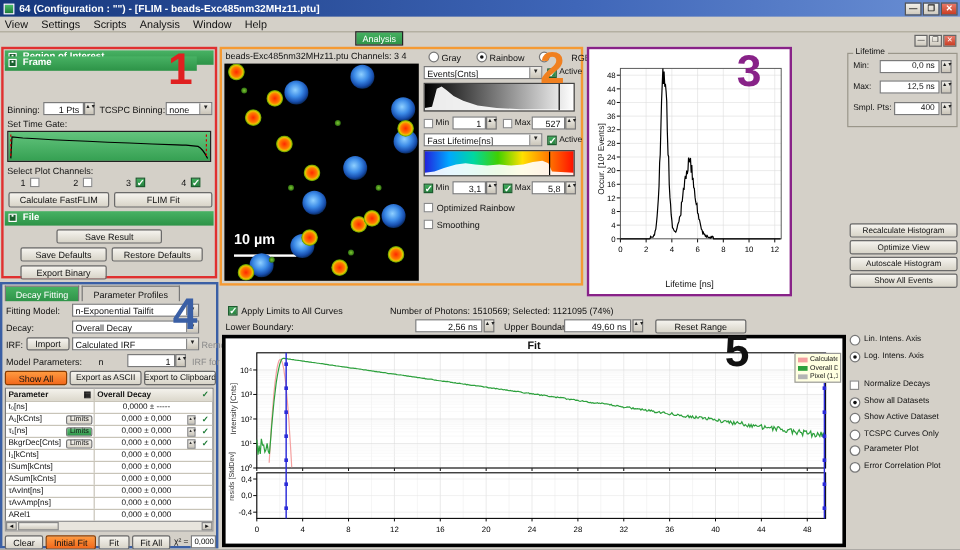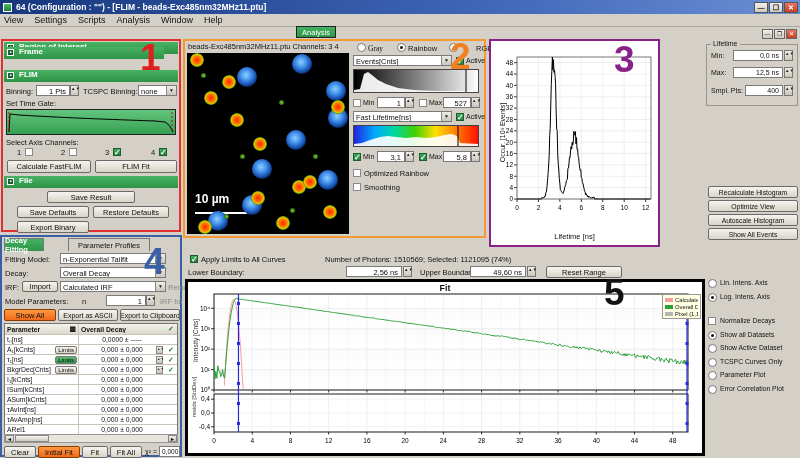--- a/index.html
+++ b/index.html
@@ -123,39 +123,35 @@
 
   <div id="region1">
     <div class="hdr" style="top:1px;width:174px">
         <span class="hbox">▪</span>
         <span>Region of Interest</span>
       </div>
     <div class="hdr" style="top:6px;width:160px">
         <span class="hbox">▪</span>
         <span>Frame</span>
       </div>
-    <div class="hdr" style="top:29px;width:174px">
-        <span class="hbox">▪</span>
-        <span>FLIM</span>
-      </div>
 
     <div class="lbl" style="left:3px;top:46px">Binning:</div>
     <div class="inp" style="left:33px;top:44px;width:34px">1 Pts</div>
     <div class="spin" style="left:67px;top:44px">▲▼</div>
     <div class="lbl" style="left:80px;top:46px">TCSPC Binning:</div>
     <div class="sel" style="left:135px;top:44px;width:39px"><span>none</span><span class="dd">▼</span></div>
 
     <div class="lbl" style="left:3px;top:58px">Set Time Gate:</div>
     <div id="gate"><svg id="gate-svg" width="168" height="24">
           <path d="M2,22 L3,4 L12,5 C60,8 120,10 148,11 L158,12 C162,14 164,18 166,22" fill="none" stroke="#000" stroke-width="1"></path>
           <line x1="2" y1="2" x2="2" y2="22" stroke="#c00" stroke-width="1" stroke-dasharray="2,2"></line>
           <line x1="165" y1="2" x2="165" y2="22" stroke="#c00" stroke-width="1" stroke-dasharray="2,2"></line>
         </svg></div>
 
-    <div class="lbl" style="left:3px;top:97px">Select Axis Channels:</div>
+    <div class="lbl" style="left:3px;top:97px">Select Plot Channels:</div>
     <div id="channels">
         <div class="lbl" style="left: 14px; top: 107px;">1</div>
         <div class="cb" style="left: 22px; top: 107px;"></div>
         <div class="lbl" style="left: 58px; top: 107px;">2</div>
         <div class="cb" style="left: 66px; top: 107px;"></div>
         <div class="lbl" style="left: 102px; top: 107px;">3</div>
         <div class="cb on" style="left: 110px; top: 107px;"></div>
         <div class="lbl" style="left: 148px; top: 107px;">4</div>
         <div class="cb on" style="left: 156px; top: 107px;"></div>
       </div>
@@ -201,21 +197,21 @@
         <div class="bead" style="left: 43.22px; top: 59.97px; width: 14px; height: 14px; background: radial-gradient(circle, rgb(255, 42, 0) 0%, rgb(255, 122, 0) 40%, rgb(232, 196, 0) 55%, rgb(90, 158, 0) 68%, rgba(0, 0, 0, 0) 76%);"></div>
         <div class="bead" style="left: 14.2px; top: 19.72px; width: 5px; height: 5px; background: radial-gradient(circle, rgb(126, 200, 50), rgb(46, 110, 16) 70%, rgba(0, 0, 0, 0));"></div>
         <div class="bead" style="left: 91.96px; top: 46.87px; width: 5px; height: 5px; background: radial-gradient(circle, rgb(126, 200, 50), rgb(46, 110, 16) 70%, rgba(0, 0, 0, 0));"></div>
         <div class="bead" style="left: 53.08px; top: 101.17px; width: 5px; height: 5px; background: radial-gradient(circle, rgb(126, 200, 50), rgb(46, 110, 16) 70%, rgba(0, 0, 0, 0));"></div>
         <div class="bead" style="left: 125.98px; top: 101.17px; width: 5px; height: 5px; background: radial-gradient(circle, rgb(126, 200, 50), rgb(46, 110, 16) 70%, rgba(0, 0, 0, 0));"></div>
         <div class="bead" style="left: 36.88px; top: 160.9px; width: 5px; height: 5px; background: radial-gradient(circle, rgb(126, 200, 50), rgb(46, 110, 16) 70%, rgba(0, 0, 0, 0));"></div>
         <div class="bead" style="left: 103.3px; top: 155.47px; width: 5px; height: 5px; background: radial-gradient(circle, rgb(126, 200, 50), rgb(46, 110, 16) 70%, rgba(0, 0, 0, 0));"></div>
       </div>
     <div id="display-modes">
         <div class="radio" style="left: 172px; top: 2px;"></div>
-        <div class="lbl" style="left: 183px; top: 3px; font-family: Liberation Serif, serif;">Gray</div>
+        <div class="lbl" style="left: 183px; top: 3px;">Gray</div>
         <div class="radio on" style="left: 212px; top: 2px;"></div>
         <div class="lbl" style="left: 223px; top: 3px;">Rainbow</div>
         <div class="radio" style="left: 264px; top: 2px;"></div>
         <div class="lbl" style="left: 291px; top: 3px;">RGB</div>
       </div>
 
     <div class="sel" style="left:168px;top:14px;width:99px"><span>Events[Cnts]</span><span class="dd">▼</span></div>
     <div class="cb on" style="left:271px;top:16px"></div>
     <div class="lbl" style="left:281px;top:16px;font-size:7px">Active</div>
 
@@ -389,21 +385,21 @@
   <div id="photons">Number of Photons: 1510569; Selected: 1121095 (74%)</div>
   <div class="lbl" style="left:188px;top:268px">Lower Boundary:</div>
   <div class="inp" style="left:346px;top:266px;width:56px">2,56 ns</div>
   <div class="spin" style="left:403px;top:266px">▲▼</div>
   <div class="lbl" style="left:420px;top:268px">Upper Boundary:</div>
   <div class="inp" style="left:470px;top:266px;width:56px">49,60 ns</div>
   <div class="spin" style="left:527px;top:266px">▲▼</div>
   <div class="btn" style="left:546px;top:266px;width:76px;height:12px">Reset Range</div>
 
   <div id="region4">
-    <div class="tabbtn" style="left:2px;width:40px;background:linear-gradient(#45b161,#2f9449);color:#fff;font-weight:bold">Decay Fitting</div>
+    <div class="tabbtn" style="left:2px;width:62px;background:linear-gradient(#45b161,#2f9449);color:#fff;font-weight:normal">Decay Fitting</div>
     <div class="tabbtn" style="left:66px;width:82px;background:#d4d0c8">Parameter Profiles</div>
 
     <div class="lbl" style="left:3px;top:18px">Fitting Model:</div>
     <div class="sel" style="left:58px;top:16px;width:106px"><span>n-Exponential Tailfit</span><span class="dd">▼</span></div>
 
     <div class="lbl" style="left:3px;top:32px">Decay:</div>
     <div class="sel" style="left:58px;top:30px;width:106px"><span>Overall Decay</span><span class="dd">▼</span></div>
 
     <div class="lbl" style="left:3px;top:46px">IRF:</div>
     <div class="btn" style="left:20px;top:44px;width:36px;height:11px">Import</div>

